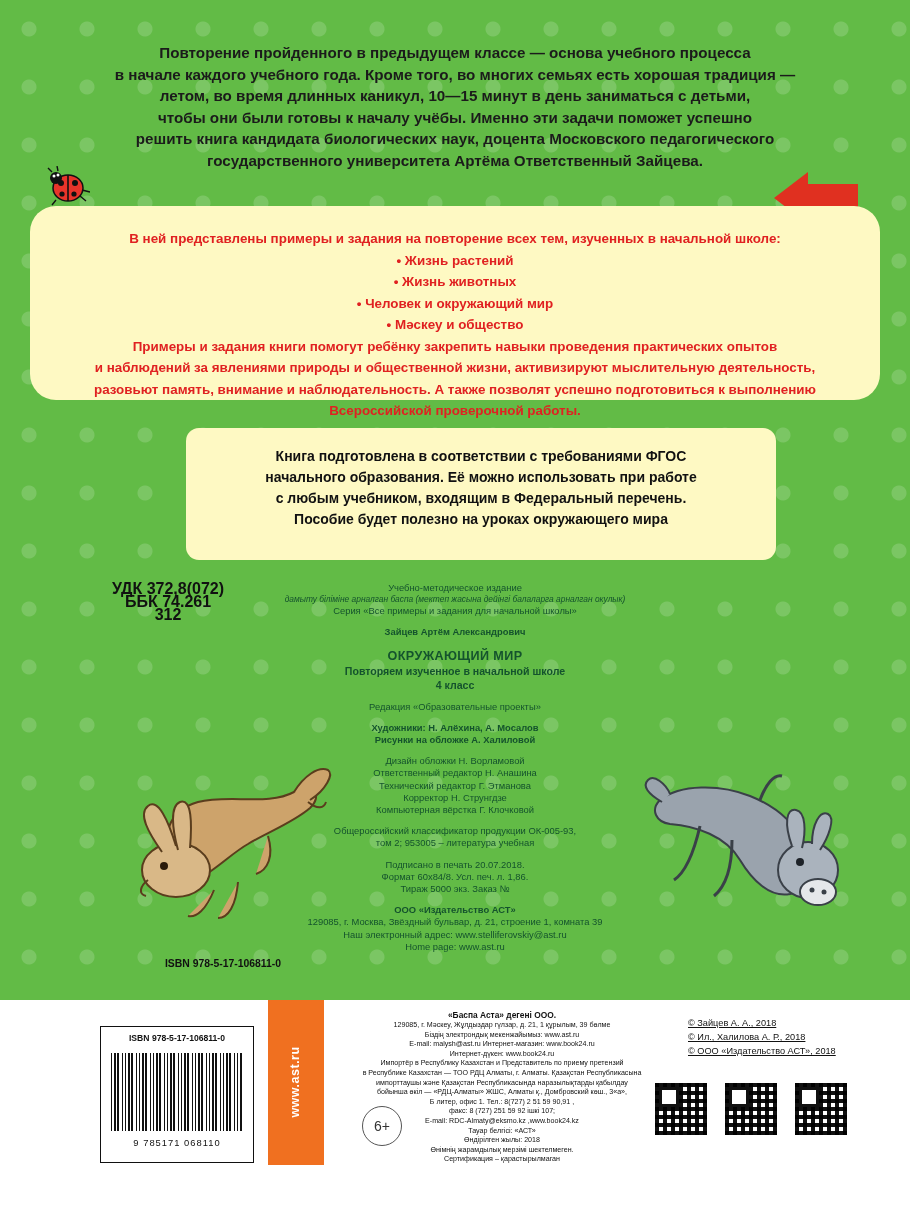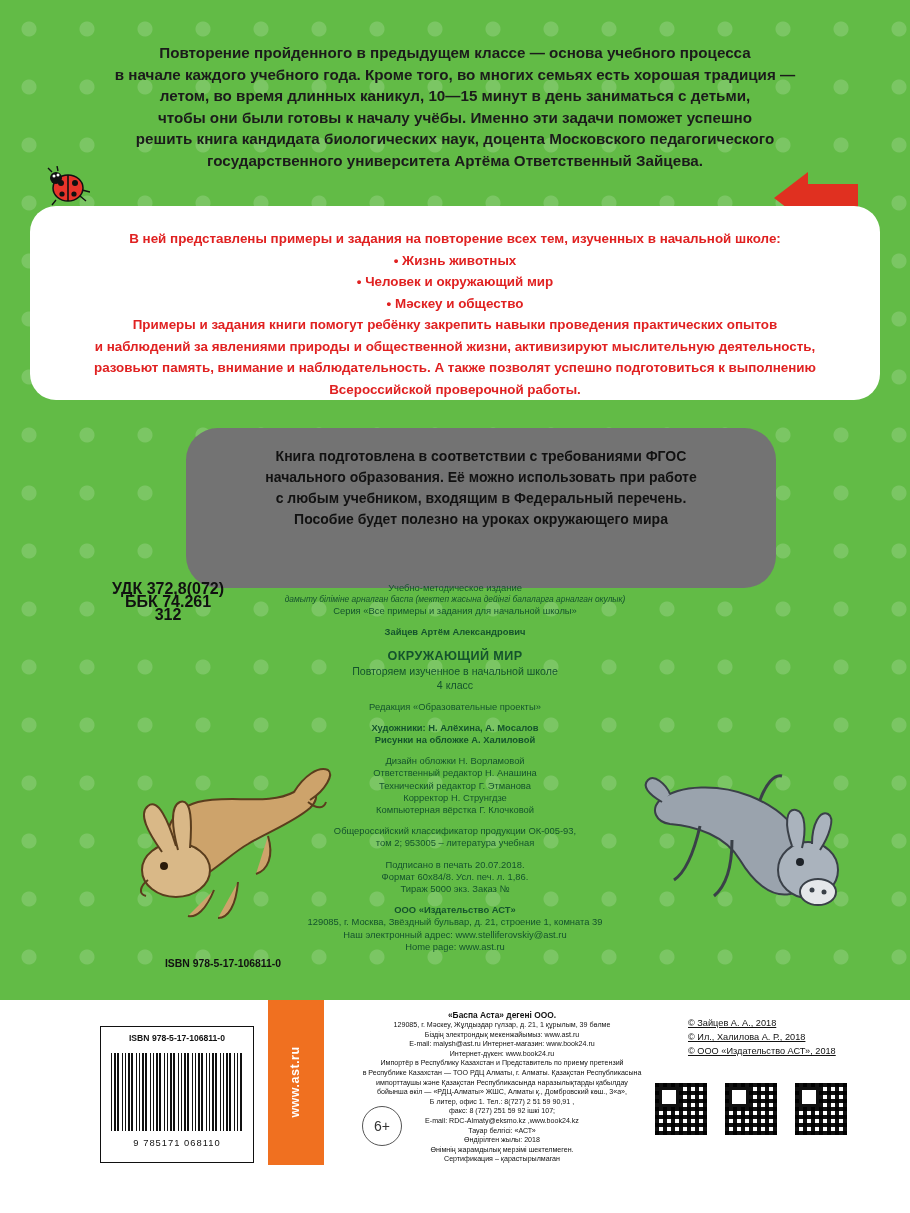--- a/index.html
+++ b/index.html
@@ -22,32 +22,32 @@
   
   .top-text{
     position:absolute;left:70px;top:42px;width:770px;
     text-align:center;color:#1b1b1b;font-weight:bold;
     font-size:15.2px;line-height:21.5px;
   }
 
   
   .white-block{
     position:absolute;left:30px;top:206px;width:850px;height:194px;
-    background:#ffffff;border-radius:26px;
+    background:#fef9c3;border-radius:26px;
   }
   .white-block .wtext{
     position:absolute;left:30px;top:22px;width:790px;
     text-align:center;color:#e02121;font-weight:bold;
     font-size:13.4px;line-height:21.5px;
   }
 
   
   .yellow-block{
-    position:absolute;left:186px;top:428px;width:590px;height:160px;
-    background:#737373;border-radius:32px;
+    position:absolute;left:186px;top:428px;width:590px;height:132px;
+    background:#fef9c3;border-radius:13px;
   }
   .yellow-block .ytext{
     position:absolute;left:22px;top:18px;width:546px;
     text-align:center;color:#111;font-weight:bold;
     font-size:14px;line-height:21px;
   }
 
   
   .udk{
     position:absolute;left:108px;top:582px;width:120px;
@@ -55,21 +55,21 @@
   }
   .imprint{
     position:absolute;left:240px;top:582px;width:430px;
     text-align:center;color:#14532d;
   }
   .imprint .l{font-size:9.4px;line-height:12.2px;}
   .imprint .it{font-style:italic;font-size:8.4px;line-height:11px;}
   .imprint .sp{height:9px;}
   .imprint .b{font-weight:bold;}
   .imprint .title{font-weight:bold;font-size:12.6px;line-height:16px;letter-spacing:.4px;}
-  .imprint .sub{font-weight:normal;font-size:10.6px;line-height:14px;}
+  .imprint .sub{font-weight:bold;font-size:10.6px;line-height:14px;}
 
   .isbn-main{
     position:absolute;left:108px;top:958px;width:230px;
     font-size:10.4px;font-weight:bold;color:#111;text-align:center;
   }
 
   
   .bottom-panel{
     position:absolute;left:0;top:1000px;width:910px;height:213px;background:#ffffff;
   }
@@ -173,20 +173,21 @@
     <path d="M36 30 l6 5 M38 24 l8 2 M12 34 l-4 5" stroke="#111" stroke-width="1.4"></path>
   </svg>
 
   <svg class="arrow" viewBox="0 0 86 52">
     <path d="M86 12 L36 12 L36 0 L2 26 L36 52 L36 40 L86 40 Z" fill="#e03020"></path>
   </svg>
 
   <div class="white-block">
     <div class="wtext">
       <div>В ней представлены примеры и задания на повторение всех тем, изученных в начальной школе:</div>
+      <div>• Жизнь растений</div>
       <div>• Жизнь животных</div>
       <div>• Человек и окружающий мир</div>
       <div>• Мәскеу и общество</div>
       <div>Примеры и задания книги помогут ребёнку закрепить навыки проведения практических опытов</div>
       <div>и наблюдений за явлениями природы и общественной жизни, активизируют мыслительную деятельность,</div>
       <div>разовьют память, внимание и наблюдательность. А также позволят успешно подготовиться к выполнению</div>
       <div>Всероссийской проверочной работы.</div>
     </div>
   </div>
 

